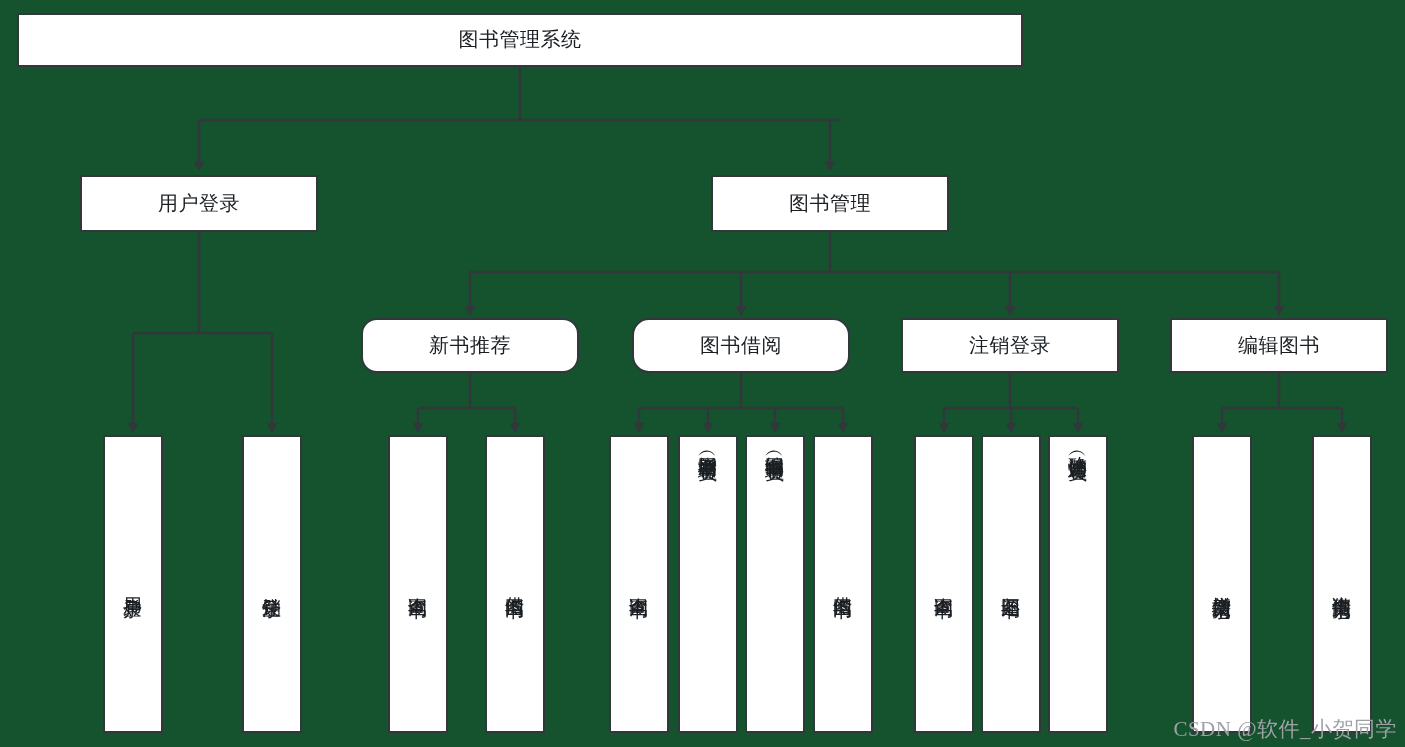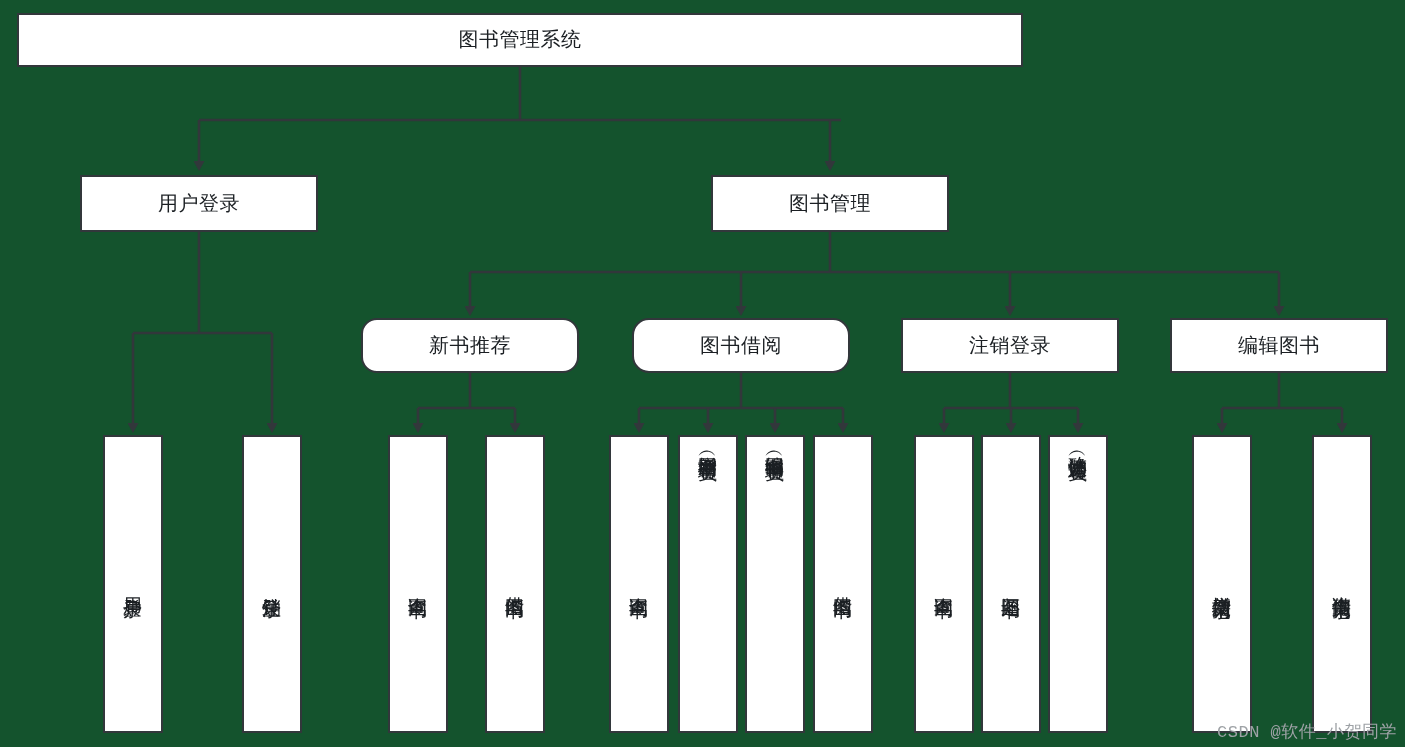--- a/index.html
+++ b/index.html
@@ -60,26 +60,26 @@
     padding-top: 4px;
   }
   .node.vertical.mid {
     align-items: center;
     padding-top: 0;
   }
   #watermark {
     position: absolute;
     right: 8px;
     bottom: 4px;
-    font-size: 17px;
+    font-size: 21px;
     color: #9ea2a6;
     letter-spacing: 0.5px;
     z-index: 5;
     white-space: nowrap;
-    font-family: Liberation Mono, monospace;
+    font-family: Liberation Serif, serif;
     margin-left: 8px;
   }
 </style>
 </head>
 <body>
 
 <div id="diagram-root">
 
   <svg id="wires" viewBox="0 0 1405 747" xmlns="http://www.w3.org/2000/svg">
     <defs>

